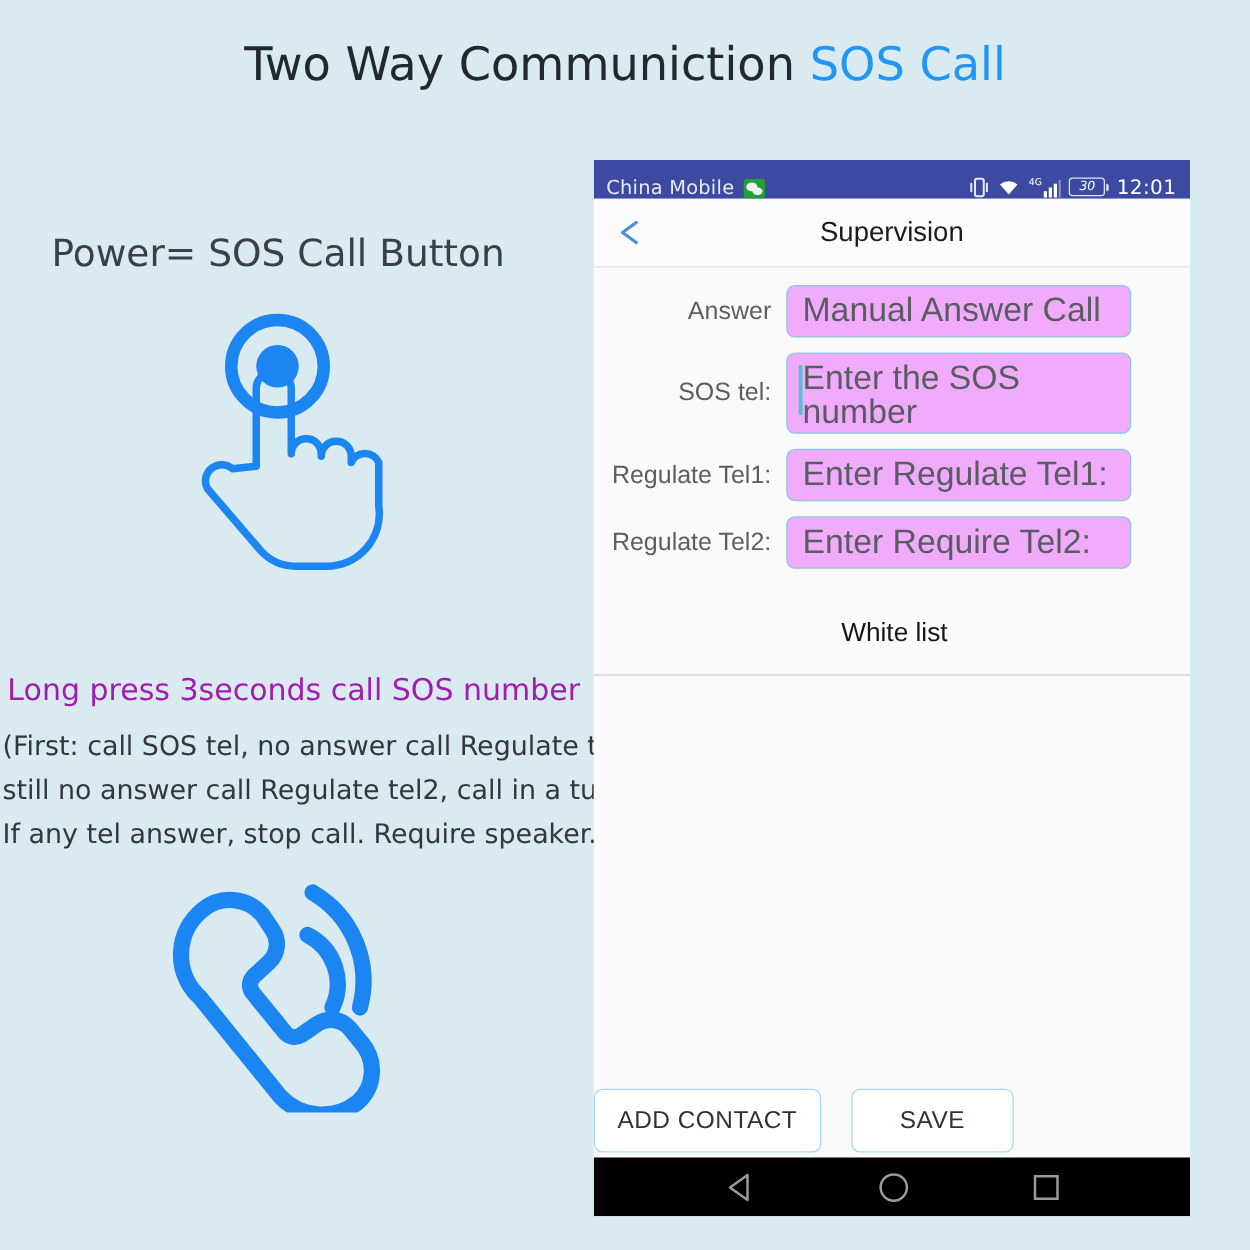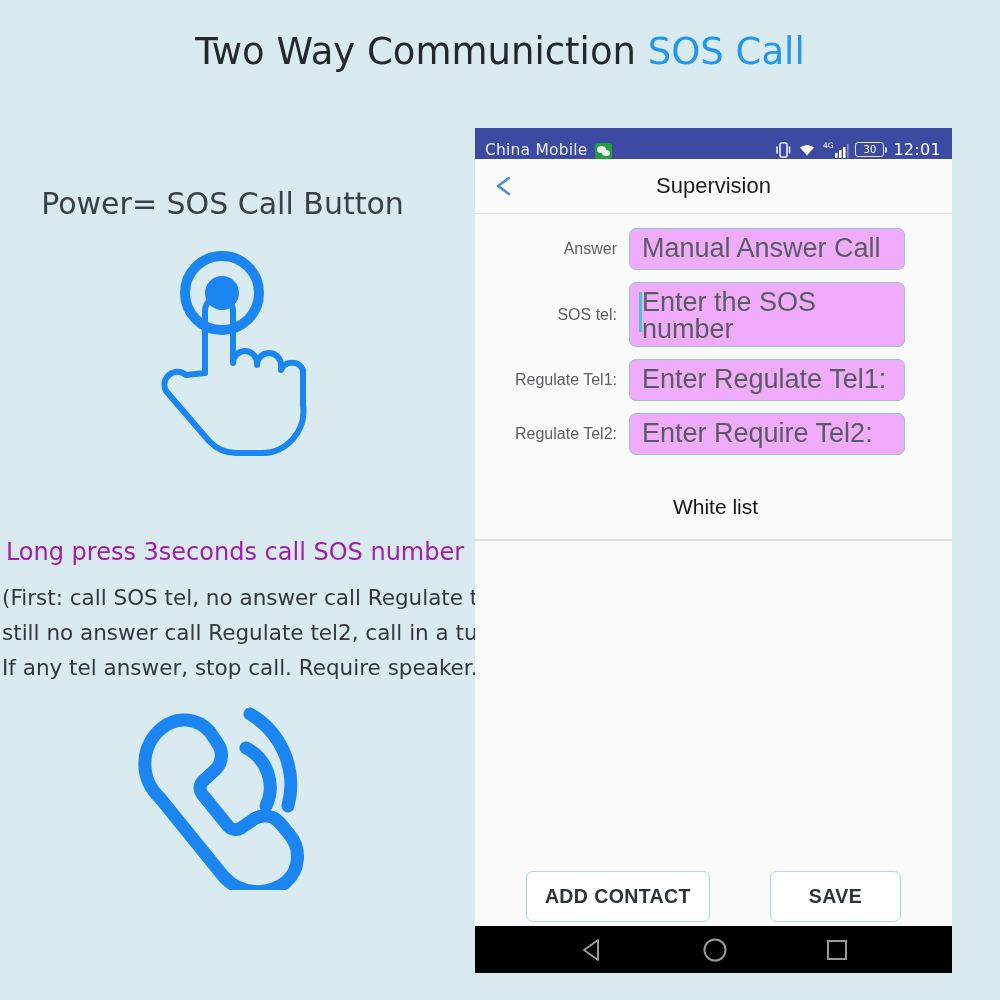--- a/index.html
+++ b/index.html
@@ -172,20 +172,21 @@
     top: 4px;
     width: 2.4px;
     height: 6px;
     background: #dfe3f5;
     border-radius: 0 2px 2px 0;
   }
   .batt span {
     color: #ffffff;
     font-size: 10px;
     line-height: 1;
+    font-style: italic;
   }
 
   
   .appbar {
     height: 54px;
     background: #fbfbfb;
     border-bottom: 1px solid #e3e3e3;
     display: flex;
     align-items: center;
     position: relative;
@@ -209,21 +210,21 @@
   .form-area {
     padding: 14px 47px 6px 0;
   }
   .form-row {
     display: flex;
     align-items: center;
     justify-content: flex-end;
     margin-bottom: 12px;
   }
   .form-row .lbl {
-    font-size: 16px;
+    font-size: 20px;
     color: #5b5f63;
     font-family: "Liberation Sans", sans-serif;
     text-align: right;
     padding-right: 12px;
     white-space: nowrap;
   }
   .field {
     width: 276px;
     box-sizing: border-box;
     border: 1.5px solid #8dc6dd;
@@ -264,24 +265,22 @@
     background: #e0e0e0;
   }
   .whitelist-body {
     height: 322px;
     background: #fafafa;
   }
 
   
   .btn-row {
     display: flex;
-    justify-content: center;
-    gap: 60px;
+    gap: 24px;
     padding-top: 8px;
-    font-weight: bold;
   }
   .btn {
     border: 1.5px solid #a6d7ea;
     border-radius: 7px;
     background: #ffffff;
     color: #2d3338;
     font-size: 19.5px;
     font-family: "Liberation Sans", sans-serif;
     letter-spacing: 0.4px;
     padding: 13px 18px;

